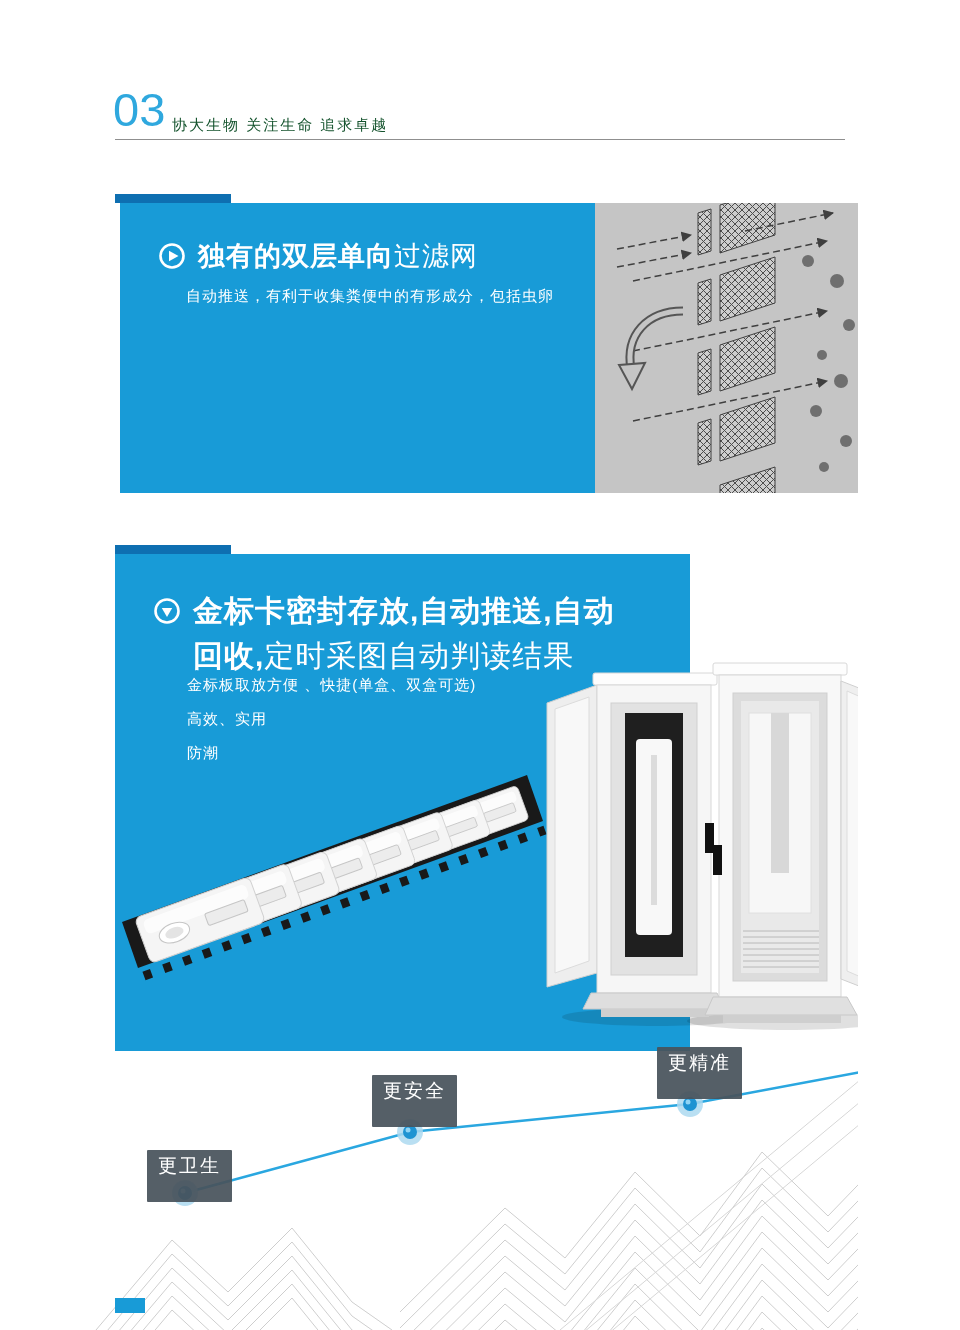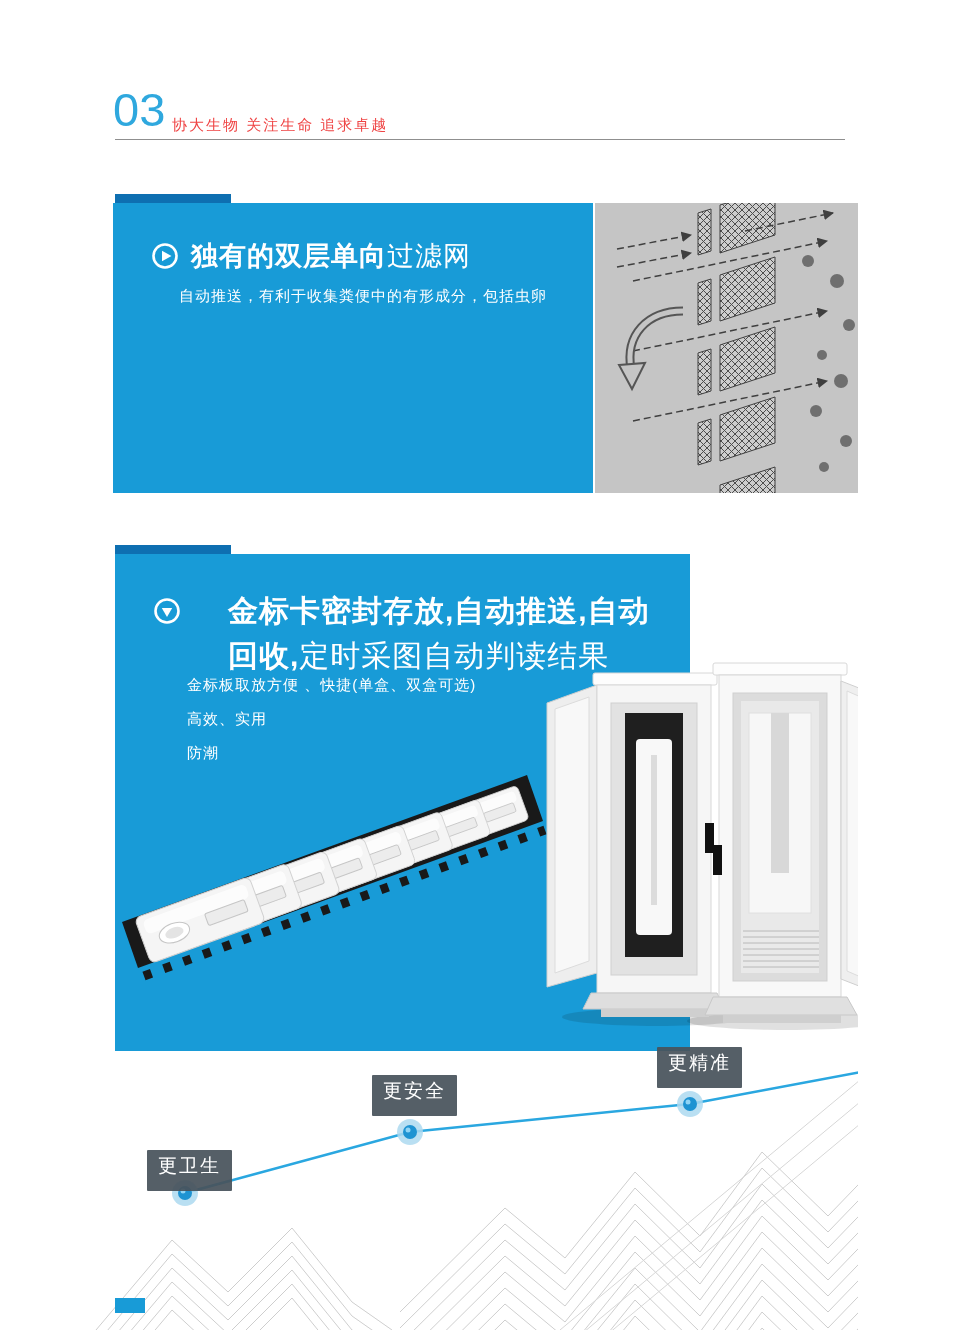--- a/index.html
+++ b/index.html
@@ -2,57 +2,57 @@
 <html><head>
 <meta charset="utf-8">
 <style>
   html,body{margin:0;padding:0;background:#ffffff;}
   .page{position:relative;width:858px;height:1330px;background:#ffffff;overflow:hidden;
         font-family:"Liberation Sans","DejaVu Sans",sans-serif;}
 
   
   .page-number{position:absolute;left:113px;top:86px;font-size:47px;line-height:1;
                color:#2fa8de;font-weight:400;}
-  .tagline{position:absolute;left:172px;top:116px;font-size:15px;color:#ef4444;letter-spacing:2px;}
+  .tagline{position:absolute;left:172px;top:116px;font-size:15px;color:#14532d;letter-spacing:2px;}
   .header-rule{position:absolute;left:115px;top:139px;width:730px;height:1px;background:#8f8f8f;}
 
   
   .accent{position:absolute;width:116px;height:9px;background:#0e6fb1;}
   .accent-1{left:115px;top:194px;}
   .accent-2{left:115px;top:545px;}
 
   
   .panel-blue{position:absolute;background:#189bd7;}
-  .panel-blue-1{left:113px;top:203px;width:480px;height:290px;}
+  .panel-blue-1{left:120px;top:203px;width:480px;height:290px;}
   .panel-gray{position:absolute;left:595px;top:203px;width:295px;height:290px;background:#c5c5c5;}
   .panel-gray svg{display:block;width:100%;height:100%;}
 
   .s1-title{position:absolute;left:38px;top:35px;display:flex;align-items:center;gap:12px;color:#fff;}
   .icon-wrap{display:inline-flex;width:28px;height:28px;flex:none;}
   .s1-title-text{margin:0;font-size:27px;letter-spacing:1px;font-weight:400;color:#fff;}
   .bold{font-weight:bold;}
   .s1-sub{position:absolute;left:66px;top:84px;margin:0;font-size:15px;color:#fff;letter-spacing:1px;}
 
   
   .panel-blue-2{left:115px;top:554px;width:575px;height:497px;}
   .s2-title{position:absolute;left:38px;top:34px;display:flex;align-items:flex-start;gap:12px;color:#fff;}
   .s2-title .icon-wrap{margin-top:9px;}
   .s2-title-text{margin:0;font-size:30px;line-height:45px;letter-spacing:1px;font-weight:400;color:#fff;}
-  .s2-title-text .line{display:block;margin-left:35px;}
+  .s2-title-text .line{display:block;}
   .s2-bullets{position:absolute;left:72px;top:122px;color:#fff;font-size:15px;}
   .bullet{margin-bottom:15px;letter-spacing:1px;}
 
   
   .cassettes-svg{position:absolute;left:100px;top:770px;width:480px;height:220px;}
   .cabinets-svg{position:absolute;left:535px;top:655px;width:365px;height:375px;}
 
   
   .chart-svg{position:absolute;left:0;top:1040px;width:960px;height:290px;}
   .chart-label{position:absolute;background:rgba(72,83,91,0.93);color:#ffffff;font-size:19px;
-               padding:3px 11px 12px;letter-spacing:2px;border-radius:1px;}
+               padding:3px 11px 23px;letter-spacing:2px;border-radius:1px;}
   .label-1{left:147px;top:1150px;text-align:center;}
   .label-2{left:372px;top:1075px;}
   .label-3{left:657px;top:1047px;}
 
   .footer-tab{position:absolute;left:115px;top:1298px;width:30px;height:15px;background:#189bd7;}
 </style>
 </head>
 <body>
 
 <div class="page">

